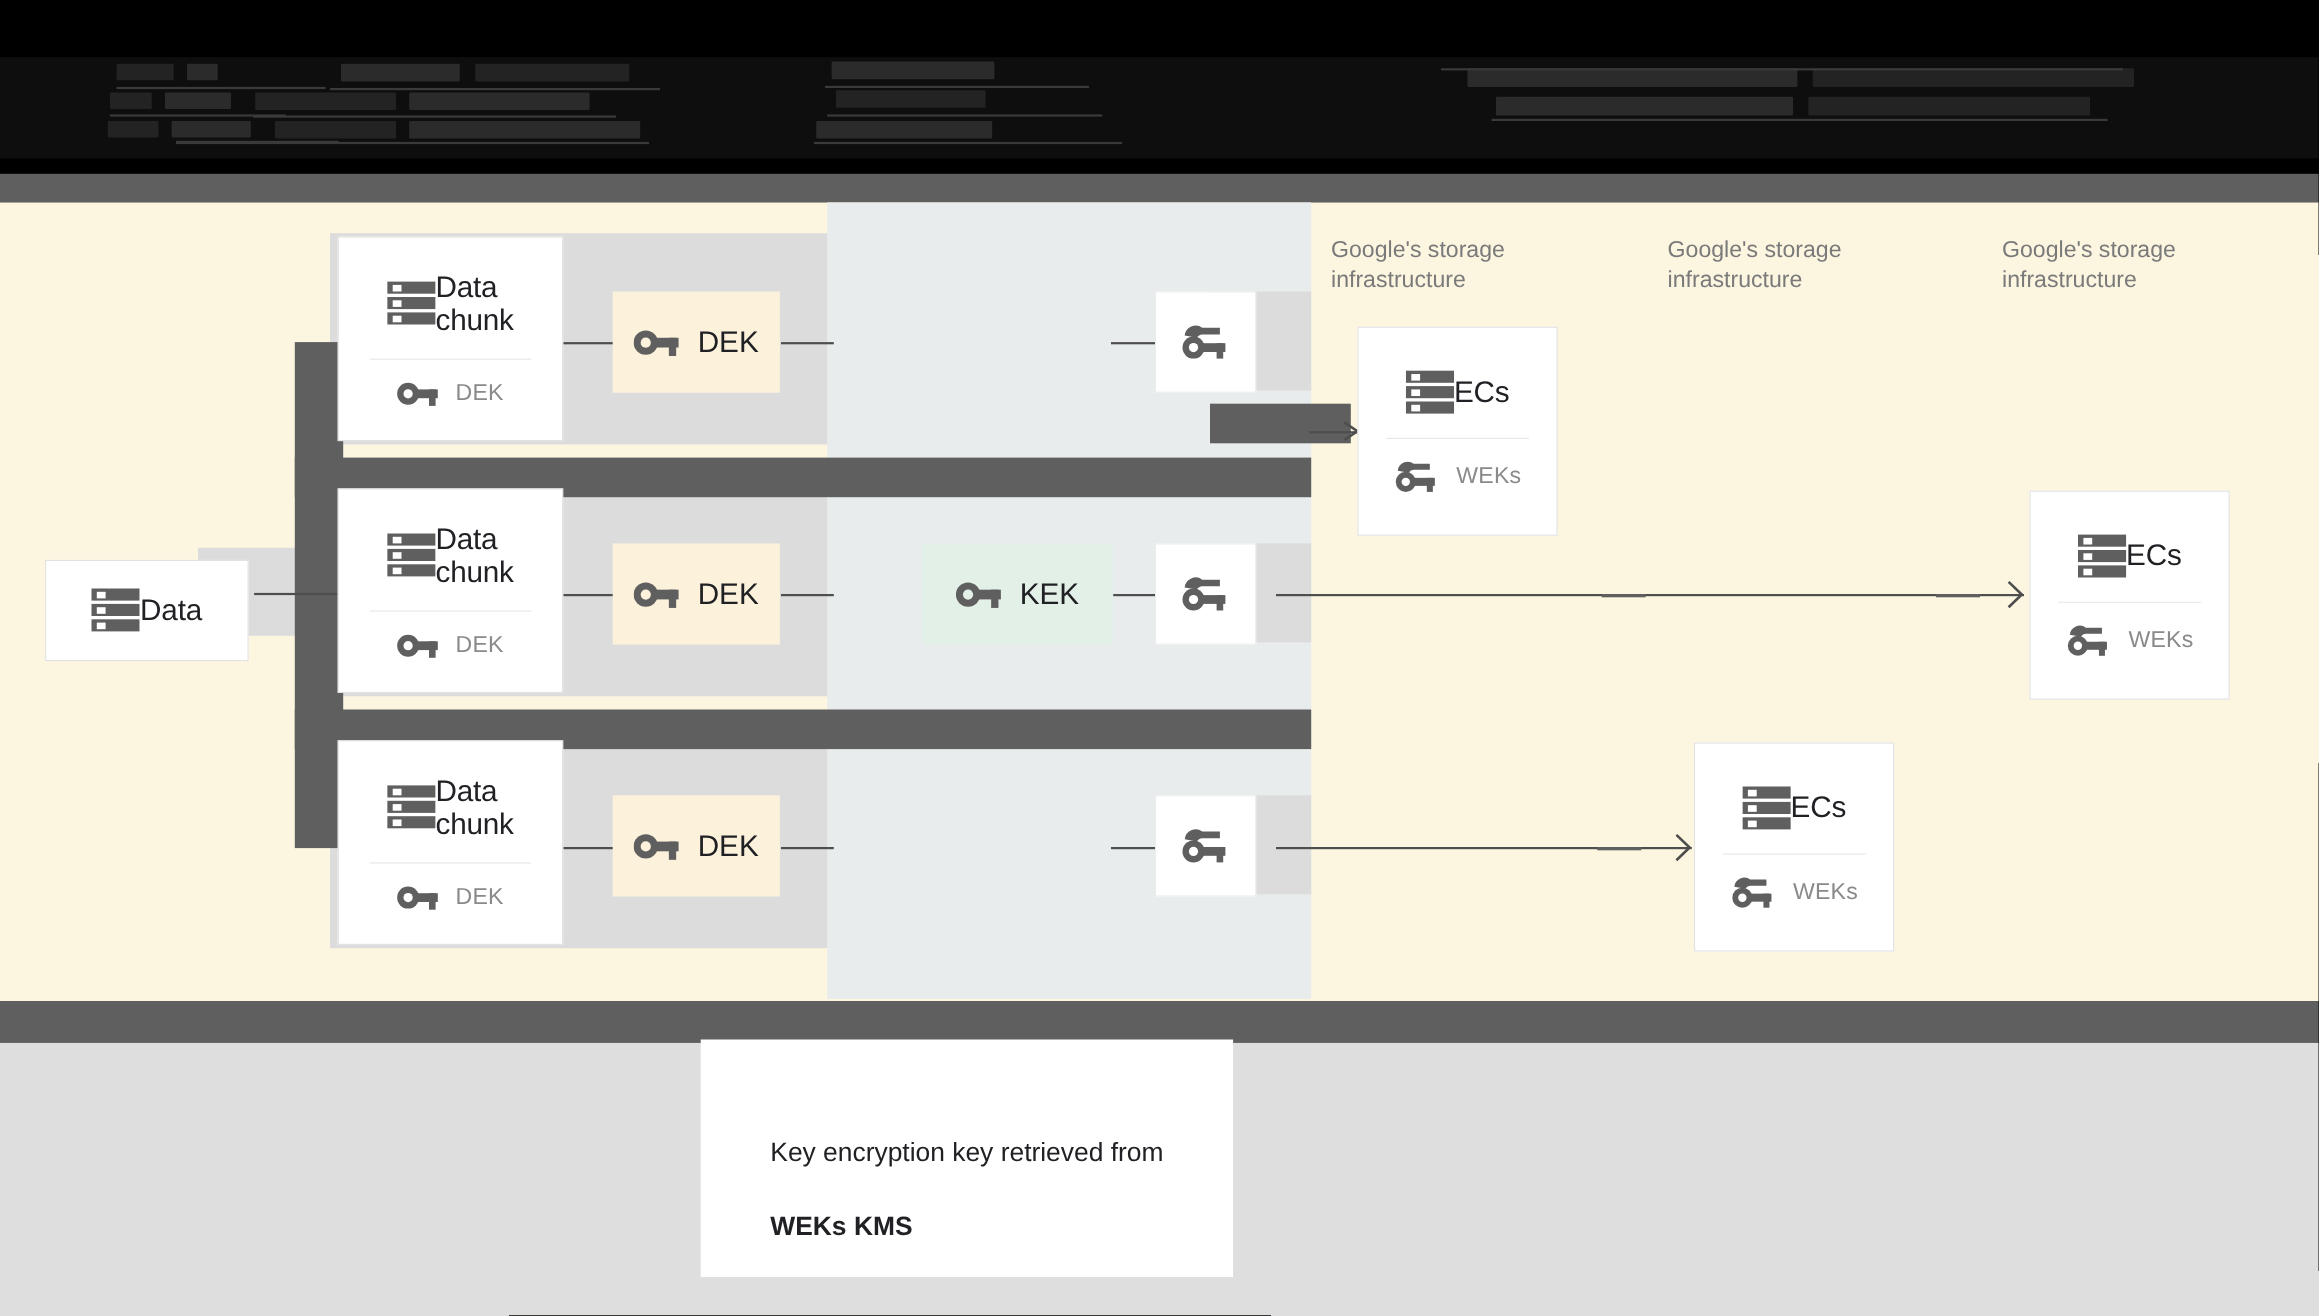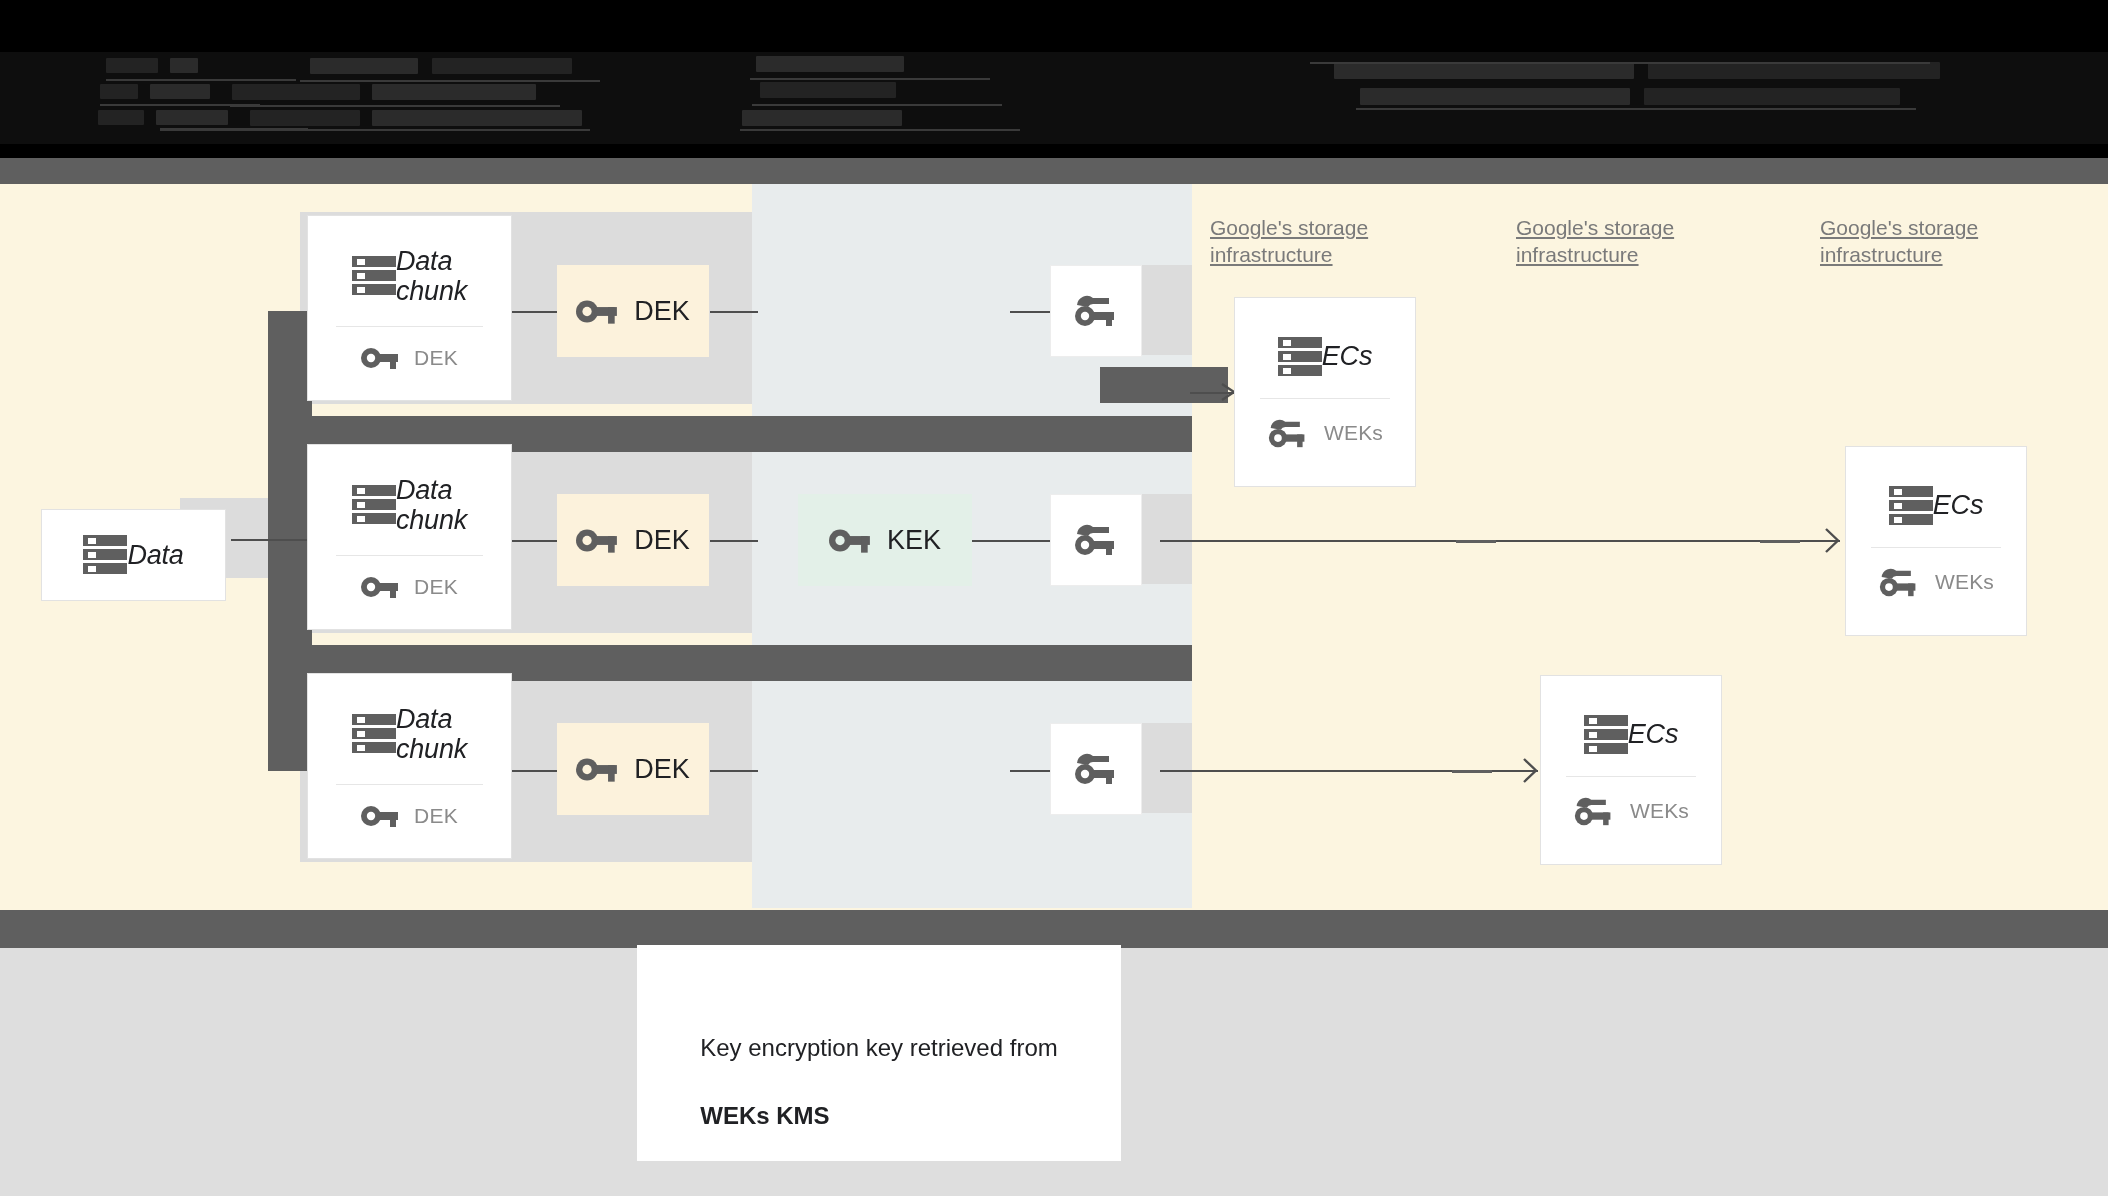--- a/index.html
+++ b/index.html
@@ -39,21 +39,20 @@
   .card {
     position:absolute;
     background:#FFFFFF;
     border:1px solid #E2E2E2;
     display:flex; flex-direction:column;
     align-items:center; justify-content:center;
   }
   .card-top {
     display:flex; align-items:center; 
     padding:0 6px;
-    font-style:italic;
   }
   .card-title {
     font-size:27px; color:#202124; line-height:1.12;
     white-space:pre-line; letter-spacing:-0.2px;
   }
   .card-sep {
     width:72%; height:1px; background:#E6E6E6; margin:20px 0 0 0;
   }
   .card-bottom {
     display:flex; align-items:center; gap:15px; margin-top:19px;
@@ -76,21 +75,20 @@
   
   .wire { position:absolute; background:#4E4E4E; height:2px; }
   .wire.thick { height:3px; background:#5F5F5F; }
   .arrowhead { position:absolute; }
 
   
   .sec-label {
     position:absolute;
     font-size:21px; color:#7A7A7A; line-height:1.28;
     white-space:pre-line;
-    text-decoration:underline;
   }
 
   
   .caption {
     position:absolute;
     background:#FFFFFF;
     display:flex; flex-direction:column;
     align-items:center; justify-content:center;
     padding:28px 30px;
   }
@@ -311,21 +309,21 @@
   <div class="keybox cream" style="left:557px; top:723px; width:152px; height:92px;">
     <svg class="ico" width="42" height="27" viewBox="0 0 38 24">
       <circle cx="10" cy="12" r="10" fill="#5F5F5F"></circle>
         <circle cx="10" cy="12" r="4.2" fill="#FCF2DC"></circle>
       <rect x="17" y="8" width="20" height="8" fill="#5F5F5F"></rect>
       <rect x="29" y="8" width="6" height="15" fill="#5F5F5F"></rect>
     </svg>
     <div class="kb-label">DEK</div>
   </div>
 
-  <div class="keybox mint" style="left:798px; top:494px; width:174px; height:92px;">
+  <div class="keybox mint" style="left:838px; top:494px; width:174px; height:92px;">
     <svg class="ico" width="42" height="27" viewBox="0 0 38 24">
       <circle cx="10" cy="12" r="10" fill="#5F5F5F"></circle>
         <circle cx="10" cy="12" r="4.2" fill="#E3F0E8"></circle>
       <rect x="17" y="8" width="20" height="8" fill="#5F5F5F"></rect>
       <rect x="29" y="8" width="6" height="15" fill="#5F5F5F"></rect>
     </svg>
     <div class="kb-label">KEK</div>
   </div>
 
   <div class="keybox white" style="left:1050px; top:265px; width:92px; height:92px;">

